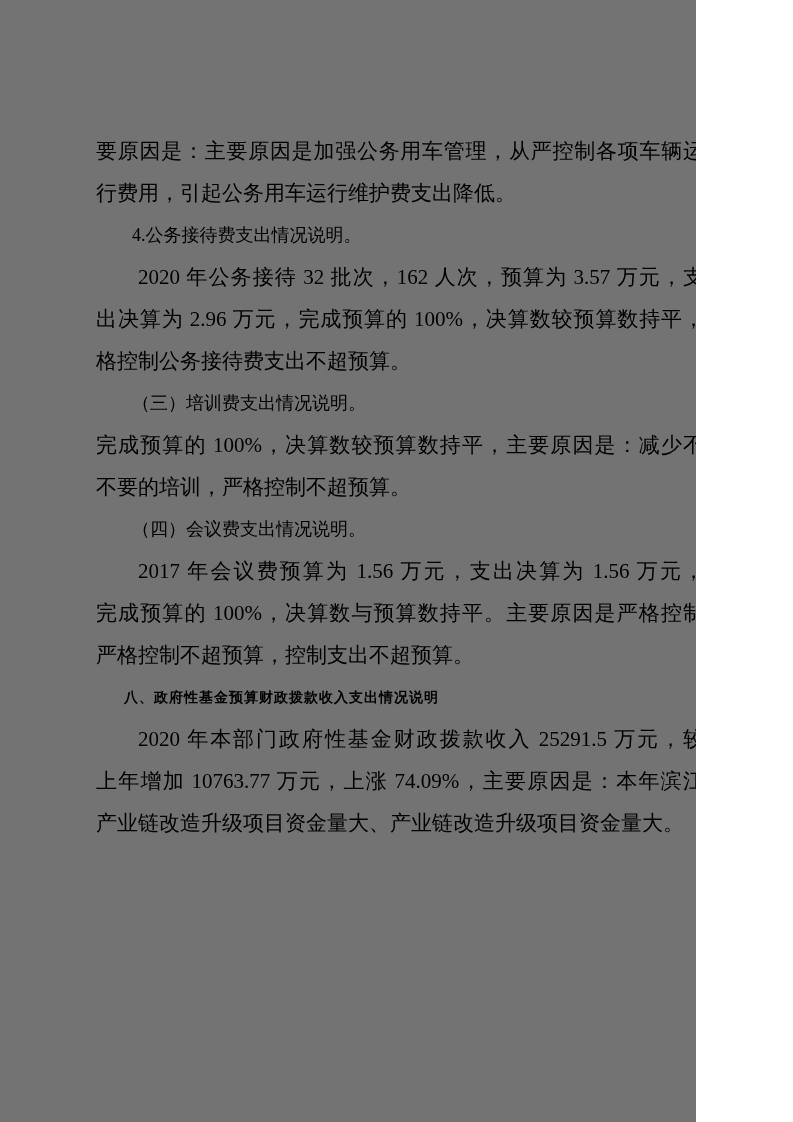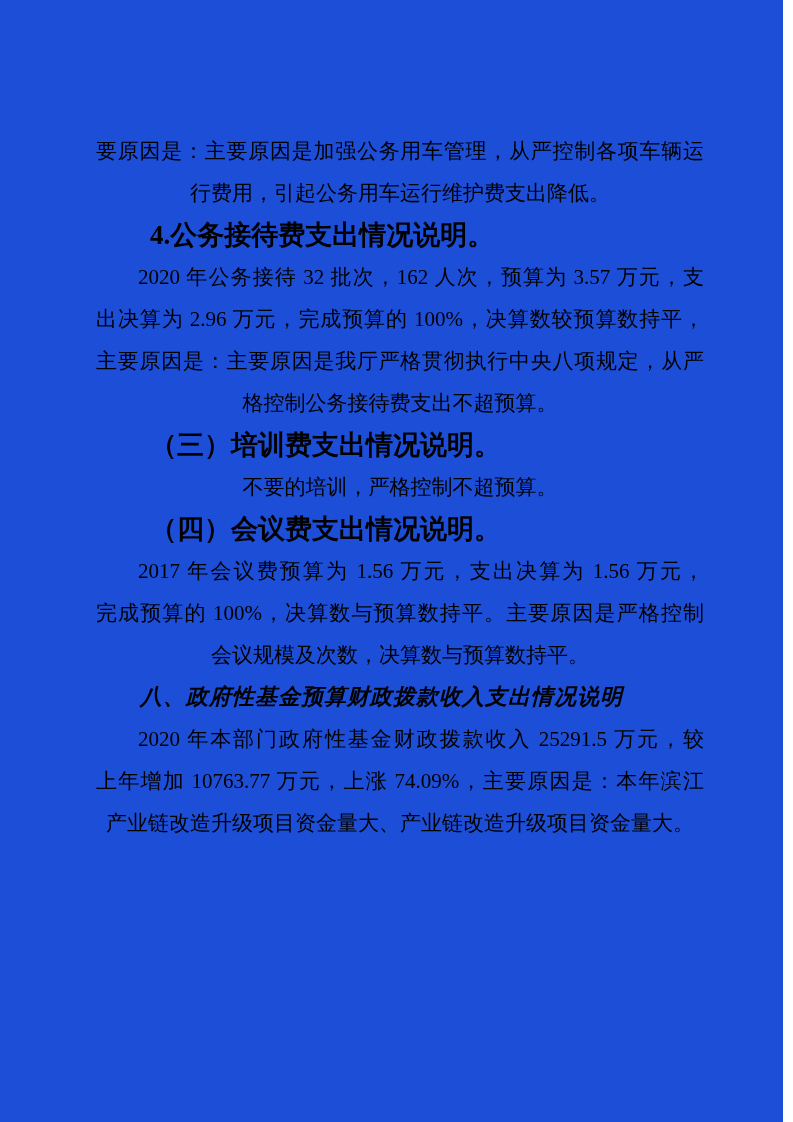--- a/index.html
+++ b/index.html
@@ -2,89 +2,88 @@
 <html lang="zh"><head>
 <meta charset="utf-8">
 <style>
   html, body {
     margin: 0;
     padding: 0;
     background: #ffffff;
   }
   .page {
     position: relative;
-    width: 783px;
+    width: 696px;
     height: 1122px;
-    background: #1d4ed8;
+    background: #737373;
     overflow: hidden;
     color: #000000;
   }
   .content {
     position: absolute;
     left: 96px;
     top: 130px;
     width: 608px;
   }
   .line {
     font-family: "Liberation Serif", "DejaVu Serif", serif;
     font-size: 21px;
     line-height: 42px;
     height: 42px;
     color: #000000;
-    text-align: center;
+    text-align: left;
     overflow: visible;
     white-space: nowrap;
   }
   
   .line.justify {
     white-space: normal;
     text-align: justify;
     text-align-last: justify;
     text-justify: inter-character;
   }
   .line.indent {
     text-indent: 2em;
   }
   .heading-serif {
     font-family: "Liberation Serif", "DejaVu Serif", serif;
-    font-weight: 700;
-    font-size: 27px;
+    font-weight: 400;
+    font-size: 18px;
     line-height: 42px;
     height: 42px;
     text-indent: 2em;
     white-space: nowrap;
   }
   .heading-sans {
     font-family: "Liberation Sans", "DejaVu Sans", sans-serif;
     font-weight: 700;
-    font-size: 22px;
+    font-size: 14px;
     line-height: 42px;
     height: 42px;
     text-indent: 2em;
     letter-spacing: 1px;
     white-space: nowrap;
-    font-style: italic;
   }
 </style>
 </head>
 <body>
 
 <div class="page">
   <div class="content" id="document-content">
       <div class="line justify">要原因是：主要原因是加强公务用车管理，从严控制各项车辆运</div>
       <div class="line">行费用，引起公务用车运行维护费支出降低。</div>
       <div class="heading-serif">4.公务接待费支出情况说明。</div>
       <div class="line justify indent">2020 年公务接待 32 批次，162 人次，预算为 3.57 万元，支</div>
       <div class="line justify">出决算为 2.96 万元，完成预算的 100%，决算数较预算数持平，</div>
-      <div class="line justify">主要原因是：主要原因是我厅严格贯彻执行中央八项规定，从严</div>
       <div class="line">格控制公务接待费支出不超预算。</div>
       <div class="heading-serif">（三）培训费支出情况说明。</div>
+      <div class="line justify">完成预算的 100%，决算数较预算数持平，主要原因是：减少不</div>
       <div class="line">不要的培训，严格控制不超预算。</div>
       <div class="heading-serif">（四）会议费支出情况说明。</div>
       <div class="line justify indent">2017 年会议费预算为 1.56 万元，支出决算为 1.56 万元，</div>
       <div class="line justify">完成预算的 100%，决算数与预算数持平。主要原因是严格控制</div>
-      <div class="line">会议规模及次数，决算数与预算数持平。</div>
+      <div class="line">严格控制不超预算，控制支出不超预算。</div>
       <div class="heading-sans">八、政府性基金预算财政拨款收入支出情况说明</div>
       <div class="line justify indent">2020 年本部门政府性基金财政拨款收入 25291.5 万元，较</div>
       <div class="line justify">上年增加 10763.77 万元，上涨 74.09%，主要原因是：本年滨江</div>
       <div class="line">产业链改造升级项目资金量大、产业链改造升级项目资金量大。</div>
     </div>
 </div>
 
 </body></html>

